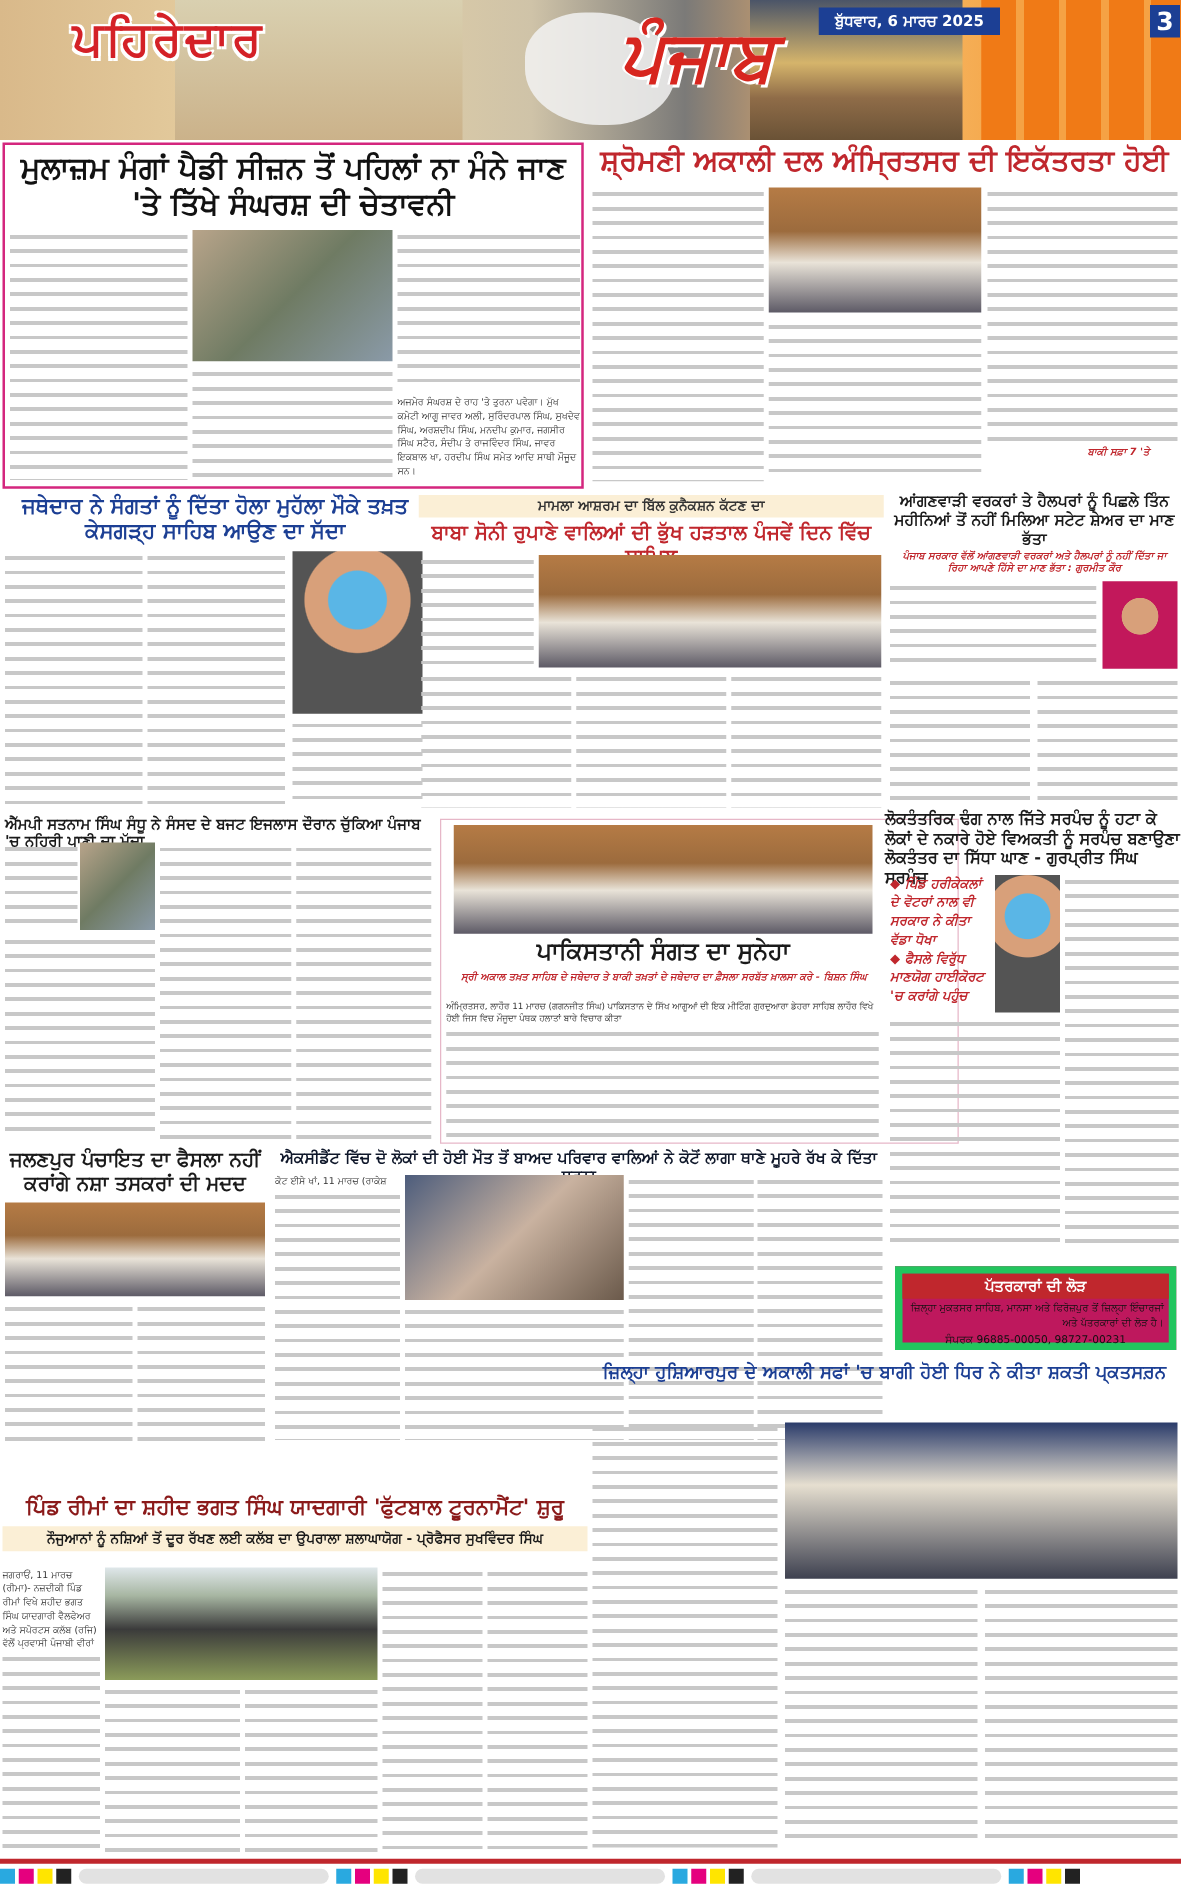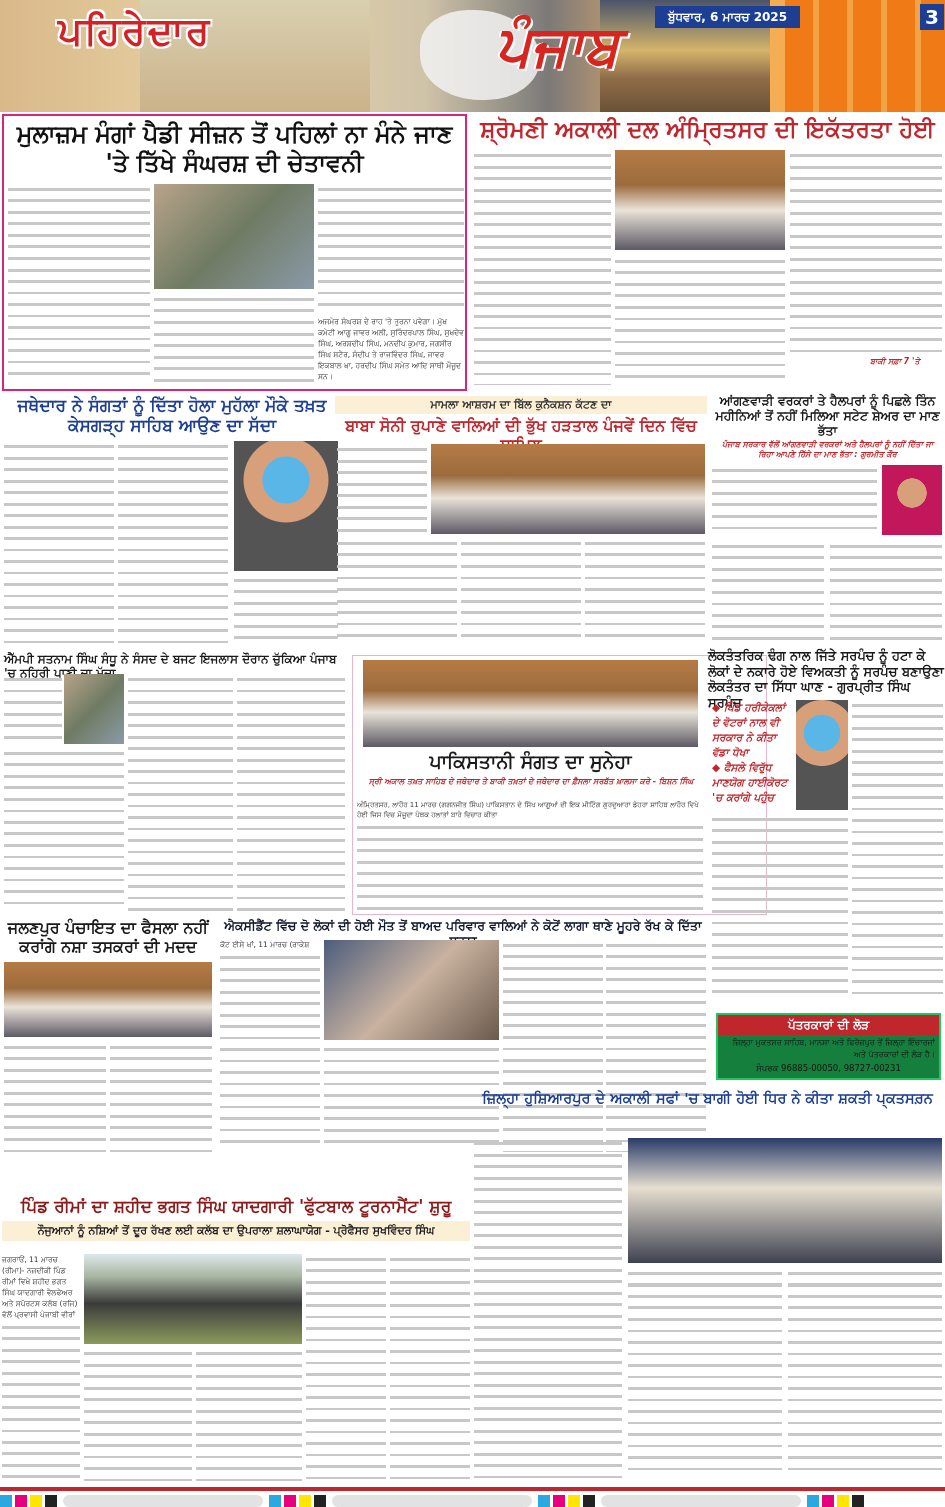--- a/index.html
+++ b/index.html
@@ -125,21 +125,21 @@
 <div class="abs" style="left:218px;top:918px;width:490px;height:240px">
   <div class="headline" style="font-size:12.5px;color:#0f172a;text-align:center">ਐਕਸੀਡੈਂਟ ਵਿੱਚ ਦੋ ਲੋਕਾਂ ਦੀ ਹੋਈ ਮੌਤ ਤੋਂ ਬਾਅਦ ਪਰਿਵਾਰ ਵਾਲਿਆਂ ਨੇ ਕੋਟੋਂ ਲਾਗਾ ਥਾਣੇ ਮੂਹਰੇ ਰੱਖ ਕੇ ਦਿੱਤਾ ਧਰਨਾ</div>
   <div class="abs" style="left:2px;top:22px;width:100px;font-size:7.5px;color:#333">ਕੋਟ ਈਸੇ ਖਾਂ, 11 ਮਾਰਚ (ਰਾਕੇਸ਼</div>
   <div class="abs col-text" style="left:2px;top:34px;width:100px;height:200px"></div>
   <div class="abs photo" style="left:106px;top:22px;width:175px;height:100px;background:linear-gradient(135deg,#4d5d7c,#c9b2a0 50%,#6b5a4b)"></div>
   <div class="abs col-text" style="left:106px;top:126px;width:175px;height:108px"></div>
   <div class="abs col-text" style="left:285px;top:22px;width:100px;height:212px"></div>
   <div class="abs col-text" style="left:388px;top:22px;width:100px;height:212px"></div>
 </div>
 
-<div class="abs" style="left:716px;top:1013px;width:225px;height:67px;border:2px solid #22c55e;background:#15803d">
+<div class="abs" style="left:716px;top:1013px;width:225px;height:67px;border:6px solid #22c55e;background:#be185d">
   <div style="background:#c0272d;color:#fff;text-align:center;font-weight:bold;font-size:12px;height:20px;line-height:20px">ਪੱਤਰਕਾਰਾਂ ਦੀ ਲੋੜ</div>
   <div style="text-align:right;font-size:8px;line-height:12px;padding:2px 4px;color:#111">ਜ਼ਿਲ੍ਹਾ ਮੁਕਤਸਰ ਸਾਹਿਬ, ਮਾਨਸਾ ਅਤੇ ਫਿਰੋਜ਼ਪੁਰ ਤੋਂ ਜ਼ਿਲ੍ਹਾ ਇੰਚਾਰਜਾਂ ਅਤੇ ਪੱਤਰਕਾਰਾਂ ਦੀ ਲੋੜ ਹੈ।</div>
   <div style="text-align:center;font-size:8.5px;color:#111">ਸੰਪਰਕ 96885-00050, 98727-00231</div>
 </div>
 
 <div class="abs" style="left:470px;top:1090px;width:475px;height:390px">
   <div class="headline" style="font-size:14.5px;color:#1c3f94">ਜ਼ਿਲ੍ਹਾ ਹੁਸ਼ਿਆਰਪੁਰ ਦੇ ਅਕਾਲੀ ਸਫਾਂ 'ਚ ਬਾਗੀ ਹੋਈ ਧਿਰ ਨੇ ਕੀਤਾ ਸ਼ਕਤੀ ਪ੍ਕਤਸਰ਼ਨ</div>
   <div class="abs col-text" style="left:4px;top:48px;width:148px;height:340px"></div>
   <div class="abs photo-group" style="left:158px;top:48px;width:314px;height:125px;background:linear-gradient(180deg,#2a3b6a 0%,#e6dfd0 40%,#3e4150 100%)"></div>
   <div class="abs col-text" style="left:158px;top:178px;width:154px;height:210px"></div>

